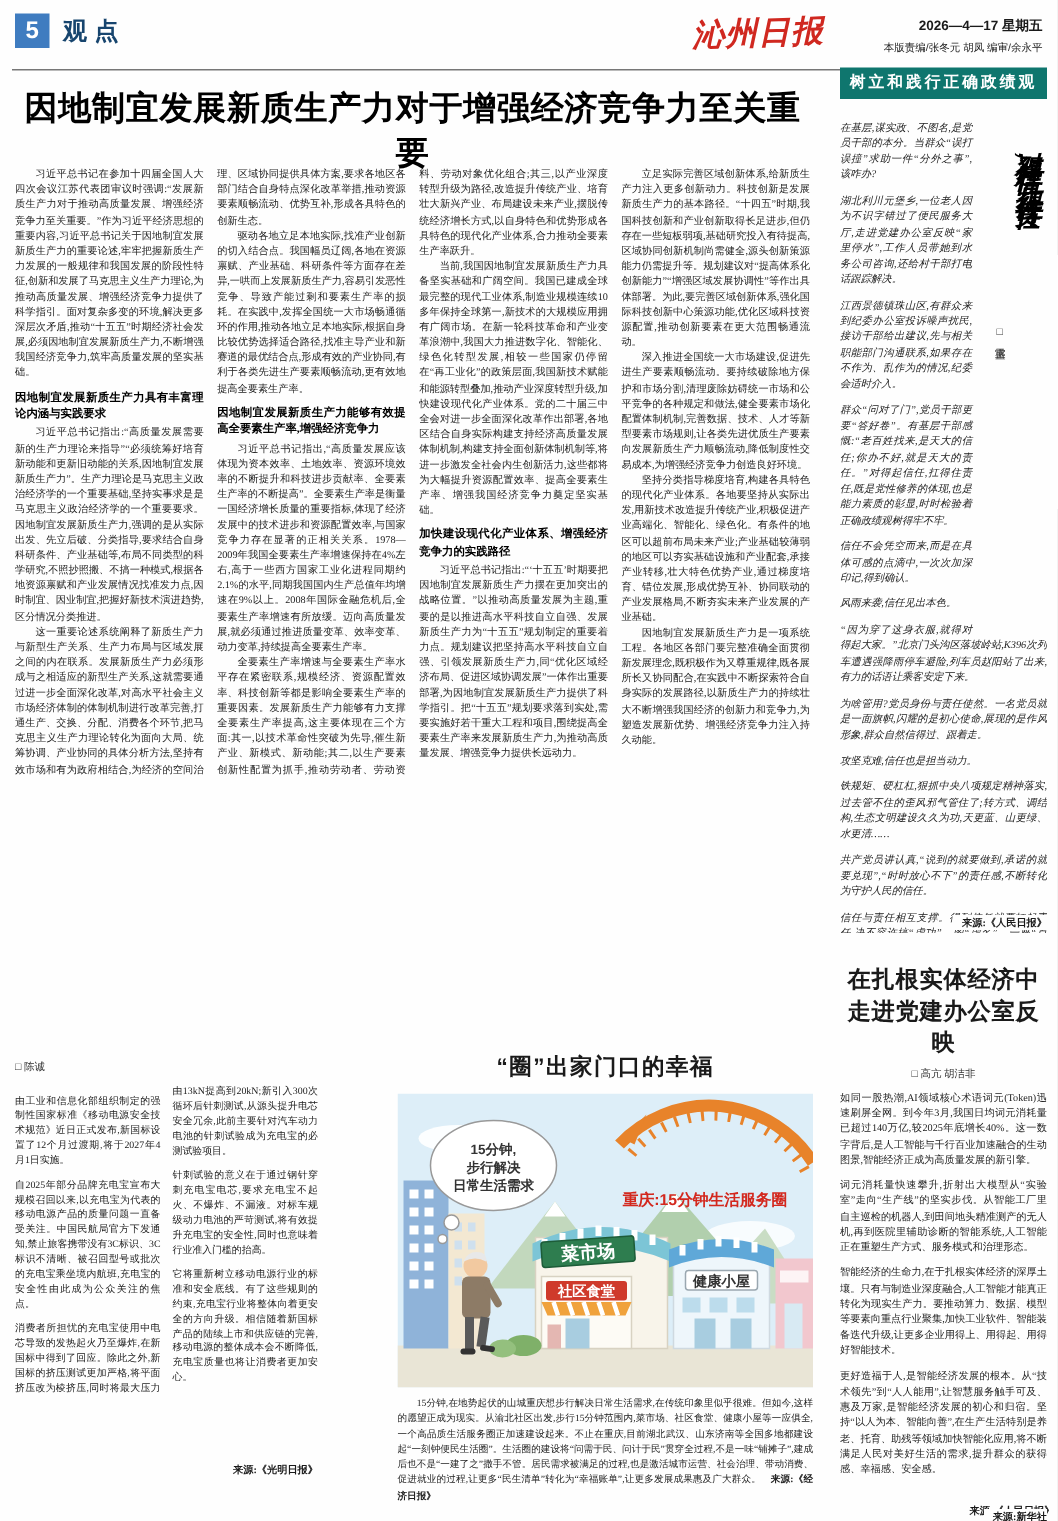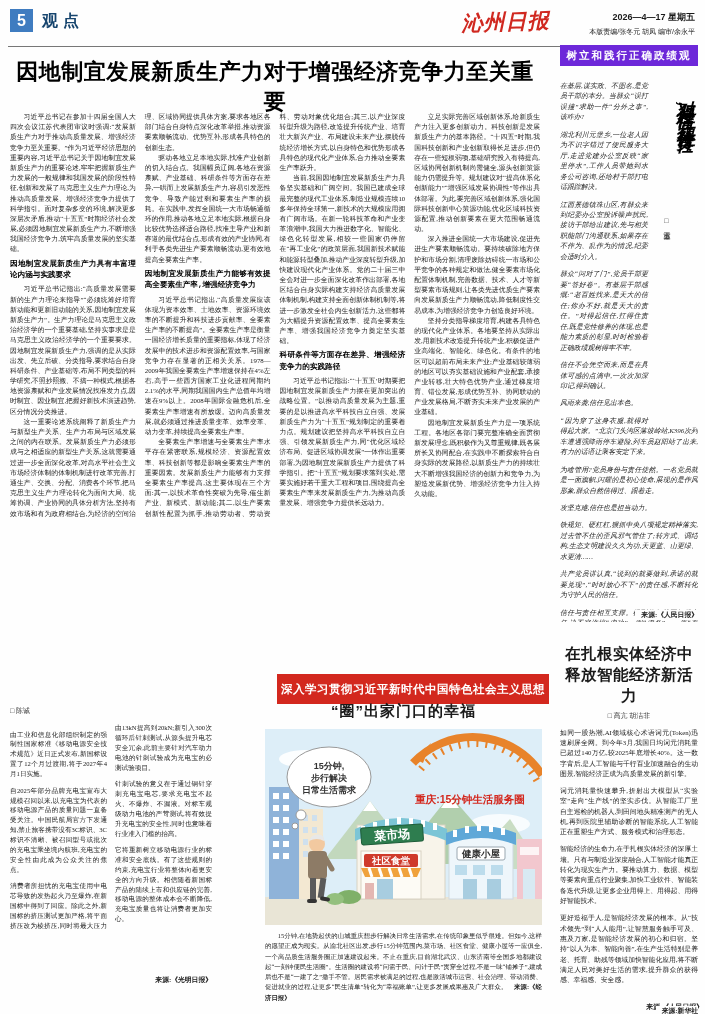--- a/index.html
+++ b/index.html
@@ -17,21 +17,21 @@
   .dateline .d1{font-size:9px;font-weight:bold;}
   .dateline .d2{font-size:7px;margin-top:3px;color:#222;}
   .head-rule{position:absolute;left:8px;top:46px;width:689px;height:0;border-top:1px solid #777;}
   
   .m-head{position:absolute;left:9px;top:57px;width:532px;text-align:center;
           font-family:"Liberation Sans",sans-serif;font-weight:bold;font-size:22px;letter-spacing:.5px;color:#000;}
   .m-byline{position:absolute;left:9px;top:96px;width:532px;text-align:center;font-size:8px;color:#333;}
   .m-body{position:absolute;left:10px;top:112px;width:530px;height:556px;overflow:hidden;
           column-count:4;column-gap:9px;text-align:justify;font-size:6.8px;line-height:1.5;color:#222;}
   .m-body p, .cols p{margin:0;text-indent:2em;}
-  .m-body h3.sub{font-family:Liberation Mono, monospace;font-size:7.6px;margin:4px 0 3px;text-indent:0;
+  .m-body h3.sub{font-family:Liberation Serif, serif;font-size:7.6px;margin:4px 0 3px;text-indent:0;
                  font-weight:bold;color:#000;}
   .src-tag{position:absolute;font-weight:bold;font-size:6.8px;background:#fefefe;padding-left:6px;}
   .m-src{right:2px;bottom:2px;}
   
   .banner{position:absolute;left:277px;top:674px;width:272px;height:30px;background:#d3281e;color:#fff;
           font-family:"Liberation Sans",sans-serif;font-weight:bold;font-size:11.5px;line-height:30px;
           text-align:center;letter-spacing:.5px;}
   
   .pb{position:absolute;left:10px;top:702px;width:202px;}
   .pb-head{font-family:"Liberation Sans",sans-serif;font-weight:bold;font-size:14.5px;text-align:center;letter-spacing:1px;}
@@ -40,21 +40,21 @@
            text-align:justify;font-size:6.6px;line-height:1.5;color:#222;}
   .pb-src{right:0;bottom:0;}
   
   .cc{position:absolute;left:220px;top:702px;width:277px;padding-left:45px;}
   .cc-head{font-family:"Liberation Sans",sans-serif;font-weight:bold;font-size:15px;text-align:center;letter-spacing:1px;}
   .cc-illu{margin-top:8px;width:277px;height:196px;display:block;}
   .cc-cap{margin-top:6px;text-align:justify;font-size:6.4px;line-height:1.6;color:#222;text-indent:2em;}
   .cap-src{font-weight:bold;}
   
   .sb{position:absolute;left:560px;top:45px;width:138px;}
-  .sb-box{width:138px;height:21px;background:#6d28d9;color:#fff;font-family:"Liberation Sans",sans-serif;
+  .sb-box{width:138px;height:21px;background:#0f766e;color:#fff;font-family:"Liberation Sans",sans-serif;
           font-weight:bold;font-size:10.5px;line-height:21px;text-align:center;letter-spacing:2px;}
   .sb1{position:relative;margin-top:8px;height:548px;overflow:hidden;}
   .sb1-body{font-style:italic;font-family:"Liberation Serif",serif;font-size:6.9px;line-height:1.52;
             text-align:justify;color:#222;}
   .vblock{float:right;width:44px;height:330px;margin:6px 0 4px 6px;writing-mode:vertical-rl;}
   .vhead{font-family:"Liberation Sans",sans-serif;font-weight:bold;font-size:17.5px;letter-spacing:3px;color:#000;}
   .vby{font-size:7px;padding-top:130px;color:#333;margin-left:4px;font-style:normal;}
   .sb1-src{right:0;bottom:2px;font-style:normal;}
   .sb2{position:relative;margin-top:22px;height:372px;overflow:hidden;}
   .sb2-head{font-family:"Liberation Sans",sans-serif;font-weight:bold;font-size:15.5px;text-align:center;
@@ -81,30 +81,29 @@
   <div class="m-body">
       <p>习近平总书记在参加十四届全国人大四次会议江苏代表团审议时强调:“发展新质生产力对于推动高质量发展、增强经济竞争力至关重要。”作为习近平经济思想的重要内容,习近平总书记关于因地制宜发展新质生产力的重要论述,牢牢把握新质生产力发展的一般规律和我国发展的阶段性特征,创新和发展了马克思主义生产力理论,为推动高质量发展、增强经济竞争力提供了科学指引。面对复杂多变的环境,解决更多深层次矛盾,推动“十五五”时期经济社会发展,必须因地制宜发展新质生产力,不断增强我国经济竞争力,筑牢高质量发展的坚实基础。</p>
       <h3 class="sub">因地制宜发展新质生产力具有丰富理论内涵与实践要求</h3>
       <p>习近平总书记指出:“高质量发展需要新的生产力理论来指导”“必须统筹好培育新动能和更新旧动能的关系,因地制宜发展新质生产力”。生产力理论是马克思主义政治经济学的一个重要基础,坚持实事求是是马克思主义政治经济学的一个重要要求。因地制宜发展新质生产力,强调的是从实际出发、先立后破、分类指导,要求结合自身科研条件、产业基础等,布局不同类型的科学研究,不照抄照搬、不搞一种模式,根据各地资源禀赋和产业发展情况找准发力点,因时制宜、因业制宜,把握好新技术演进趋势,区分情况分类推进。</p>
       <p>这一重要论述系统阐释了新质生产力与新型生产关系、生产力布局与区域发展之间的内在联系。发展新质生产力必须形成与之相适应的新型生产关系,这就需要通过进一步全面深化改革,对高水平社会主义市场经济体制的体制机制进行改革完善,打通生产、交换、分配、消费各个环节,把马克思主义生产力理论转化为面向大局、统筹协调、产业协同的具体分析方法,坚持有效市场和有为政府相结合,为经济的空间治理、区域协同提供具体方案,要求各地区各部门结合自身特点深化改革举措,推动资源要素顺畅流动、优势互补,形成各具特色的创新生态。</p>
       <p>驱动各地立足本地实际,找准产业创新的切入结合点。我国幅员辽阔,各地在资源禀赋、产业基础、科研条件等方面存在差异,一哄而上发展新质生产力,容易引发恶性竞争、导致产能过剩和要素生产率的损耗。在实践中,发挥全国统一大市场畅通循环的作用,推动各地立足本地实际,根据自身比较优势选择适合路径,找准主导产业和新赛道的最优结合点,形成有效的产业协同,有利于各类先进生产要素顺畅流动,更有效地提高全要素生产率。</p>
       <h3 class="sub">因地制宜发展新质生产力能够有效提高全要素生产率,增强经济竞争力</h3>
       <p>习近平总书记指出,“高质量发展应该体现为资本效率、土地效率、资源环境效率的不断提升和科技进步贡献率、全要素生产率的不断提高”。全要素生产率是衡量一国经济增长质量的重要指标,体现了经济发展中的技术进步和资源配置效率,与国家竞争力存在显著的正相关关系。1978—2009年我国全要素生产率增速保持在4%左右,高于一些西方国家工业化进程同期约2.1%的水平,同期我国国内生产总值年均增速在9%以上。2008年国际金融危机后,全要素生产率增速有所放缓。迈向高质量发展,就必须通过推进质量变革、效率变革、动力变革,持续提高全要素生产率。</p>
       <p>全要素生产率增速与全要素生产率水平存在紧密联系,规模经济、资源配置效率、科技创新等都是影响全要素生产率的重要因素。发展新质生产力能够有力支撑全要素生产率提高,这主要体现在三个方面:其一,以技术革命性突破为先导,催生新产业、新模式、新动能;其二,以生产要素创新性配置为抓手,推动劳动者、劳动资料、劳动对象优化组合;其三,以产业深度转型升级为路径,改造提升传统产业、培育壮大新兴产业、布局建设未来产业,摆脱传统经济增长方式,以自身特色和优势形成各具特色的现代化产业体系,合力推动全要素生产率跃升。</p>
       <p>当前,我国因地制宜发展新质生产力具备坚实基础和广阔空间。我国已建成全球最完整的现代工业体系,制造业规模连续10多年保持全球第一,新技术的大规模应用拥有广阔市场。在新一轮科技革命和产业变革浪潮中,我国大力推进数字化、智能化、绿色化转型发展,相较一些国家仍停留在“再工业化”的政策层面,我国新技术赋能和能源转型叠加,推动产业深度转型升级,加快建设现代化产业体系。党的二十届三中全会对进一步全面深化改革作出部署,各地区结合自身实际构建支持经济高质量发展体制机制,构建支持全面创新体制机制等,将进一步激发全社会内生创新活力,这些都将为大幅提升资源配置效率、提高全要素生产率、增强我国经济竞争力奠定坚实基础。</p>
-      <h3 class="sub">科研条件等方面存在差异、增强经济竞争力的实践路径</h3>
+      <h3 class="sub">加快建设现代化产业体系、增强经济竞争力的实践路径</h3>
       <p>习近平总书记指出:“‘十五五’时期要把因地制宜发展新质生产力摆在更加突出的战略位置。”以推动高质量发展为主题,重要的是以推进高水平科技自立自强、发展新质生产力为“十五五”规划制定的重要着力点。规划建议把坚持高水平科技自立自强、引领发展新质生产力,同“优化区域经济布局、促进区域协调发展”一体作出重要部署,为因地制宜发展新质生产力提供了科学指引。把“十五五”规划要求落到实处,需要实施好若干重大工程和项目,围绕提高全要素生产率来发展新质生产力,为推动高质量发展、增强竞争力提供长远动力。</p>
       <p>立足实际完善区域创新体系,给新质生产力注入更多创新动力。科技创新是发展新质生产力的基本路径。“十四五”时期,我国科技创新和产业创新取得长足进步,但仍存在一些短板弱项,基础研究投入有待提高,区域协同创新机制尚需健全,源头创新策源能力仍需提升等。规划建议对“提高体系化创新能力”“增强区域发展协调性”等作出具体部署。为此,要完善区域创新体系,强化国际科技创新中心策源功能,优化区域科技资源配置,推动创新要素在更大范围畅通流动。</p>
       <p>深入推进全国统一大市场建设,促进先进生产要素顺畅流动。要持续破除地方保护和市场分割,清理废除妨碍统一市场和公平竞争的各种规定和做法,健全要素市场化配置体制机制,完善数据、技术、人才等新型要素市场规则,让各类先进优质生产要素向发展新质生产力顺畅流动,降低制度性交易成本,为增强经济竞争力创造良好环境。</p>
       <p>坚持分类指导梯度培育,构建各具特色的现代化产业体系。各地要坚持从实际出发,用新技术改造提升传统产业,积极促进产业高端化、智能化、绿色化。有条件的地区可以超前布局未来产业;产业基础较薄弱的地区可以夯实基础设施和产业配套,承接产业转移,壮大特色优势产业,通过梯度培育、错位发展,形成优势互补、协同联动的产业发展格局,不断夯实未来产业发展的产业基础。</p>
       <p>因地制宜发展新质生产力是一项系统工程。各地区各部门要完整准确全面贯彻新发展理念,既积极作为又尊重规律,既各展所长又协同配合,在实践中不断探索符合自身实际的发展路径,以新质生产力的持续壮大不断增强我国经济的创新力和竞争力,为塑造发展新优势、增强经济竞争力注入持久动能。</p>
     </div>
   <div class="src-tag m-src">来源:《人民日报》</div>
 
-  <div class="banner">深入学习贯彻习近平新时代中国特色社会主义思想</div>
 
   <div class="pb">
     <div class="pb-byline">□ 陈诚</div>
     <div class="pb-body">
         <p>由工业和信息化部组织制定的强制性国家标准《移动电源安全技术规范》近日正式发布,新国标设置了12个月过渡期,将于2027年4月1日实施。</p>
         <p>自2025年部分品牌充电宝宣布大规模召回以来,以充电宝为代表的移动电源产品的质量问题一直备受关注。中国民航局官方下发通知,禁止旅客携带没有3C标识、3C标识不清晰、被召回型号或批次的充电宝乘坐境内航班,充电宝的安全性由此成为公众关注的焦点。</p>
         <p>消费者所担忧的充电宝使用中电芯导致的发热起火乃至爆炸,在新国标中得到了回应。除此之外,新国标的挤压测试更加严格,将平面挤压改为棱挤压,同时将最大压力由13kN提高到20kN;新引入300次循环后针刺测试,从源头提升电芯安全冗余,此前主要针对汽车动力电池的针刺试验成为充电宝的必测试验项目。</p>
         <p>针刺试验的意义在于通过钢针穿刺充电宝电芯,要求充电宝不起火、不爆炸、不漏液。对标车规级动力电池的严苛测试,将有效提升充电宝的安全性,同时也意味着行业准入门槛的抬高。</p>
         <p>它将重新树立移动电源行业的标准和安全底线。有了这些规则的约束,充电宝行业将整体向着更安全的方向升级。相信随着新国标产品的陆续上市和供应链的完善,移动电源的整体成本会不断降低,充电宝质量也将让消费者更加安心。</p>
       </div>
@@ -250,21 +249,21 @@
           <p>铁规矩、硬杠杠,狠抓中央八项规定精神落实,过去管不住的歪风邪气管住了;转方式、调结构,生态文明建设久久为功,天更蓝、山更绿、水更清……</p>
           <p>共产党员讲认真,“说到的就要做到,承诺的就要兑现”,“时时放心不下”的责任感,不断转化为守护人民的信任。</p>
           <p>信任与责任相互支撑。得到信任就要扛起责任,决不容许搞“虚功”、图“虚名”。一座“百亿级重卡产业园”,实际上只建成废旧厂房,教训深刻。</p>
         </div>
       <div class="src-tag sb1-src" style="position:absolute;">来源:《人民日报》</div>
     </div>
 
     <div class="sb2">
       <div class="sb2-head">
         <div>在扎根实体经济中</div>
-        <div>释放智能经济新活力</div>
+        <div>走进党建办公室反映</div>
       </div>
       <div class="sb2-byline">□ 高亢 胡洁非</div>
       <div class="sb2-body">
           <p>如同一股热潮,AI领域核心术语词元(Token)迅速刷屏全网。到今年3月,我国日均词元消耗量已超过140万亿,较2025年底增长40%。这一数字背后,是人工智能与千行百业加速融合的生动图景,智能经济正成为高质量发展的新引擎。</p>
           <p>词元消耗量快速攀升,折射出大模型从“实验室”走向“生产线”的坚实步伐。从智能工厂里自主巡检的机器人,到田间地头精准测产的无人机,再到医院里辅助诊断的智能系统,人工智能正在重塑生产方式、服务模式和治理形态。</p>
           <p>智能经济的生命力,在于扎根实体经济的深厚土壤。只有与制造业深度融合,人工智能才能真正转化为现实生产力。要推动算力、数据、模型等要素向重点行业聚集,加快工业软件、智能装备迭代升级,让更多企业用得上、用得起、用得好智能技术。</p>
           <p>更好造福于人,是智能经济发展的根本。从“技术领先”到“人人能用”,让智慧服务触手可及、惠及万家,是智能经济发展的初心和归宿。坚持“以人为本、智能向善”,在生产生活特别是养老、托育、助残等领域加快智能化应用,将不断满足人民对美好生活的需求,提升群众的获得感、幸福感、安全感。</p>
         </div>
       <div class="src-tag sb2-src" style="position:absolute;">来源:新华社</div>
     </div>

